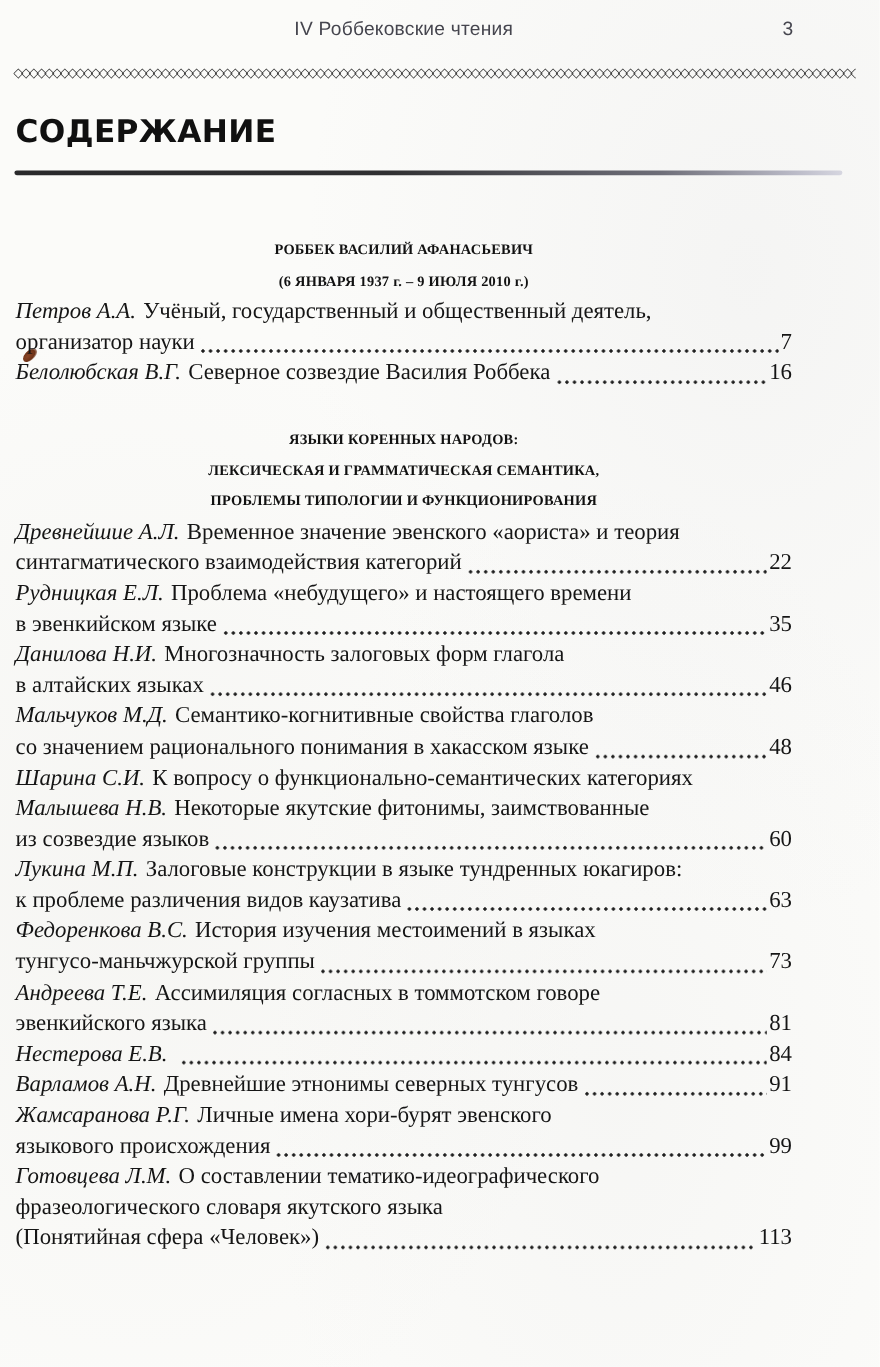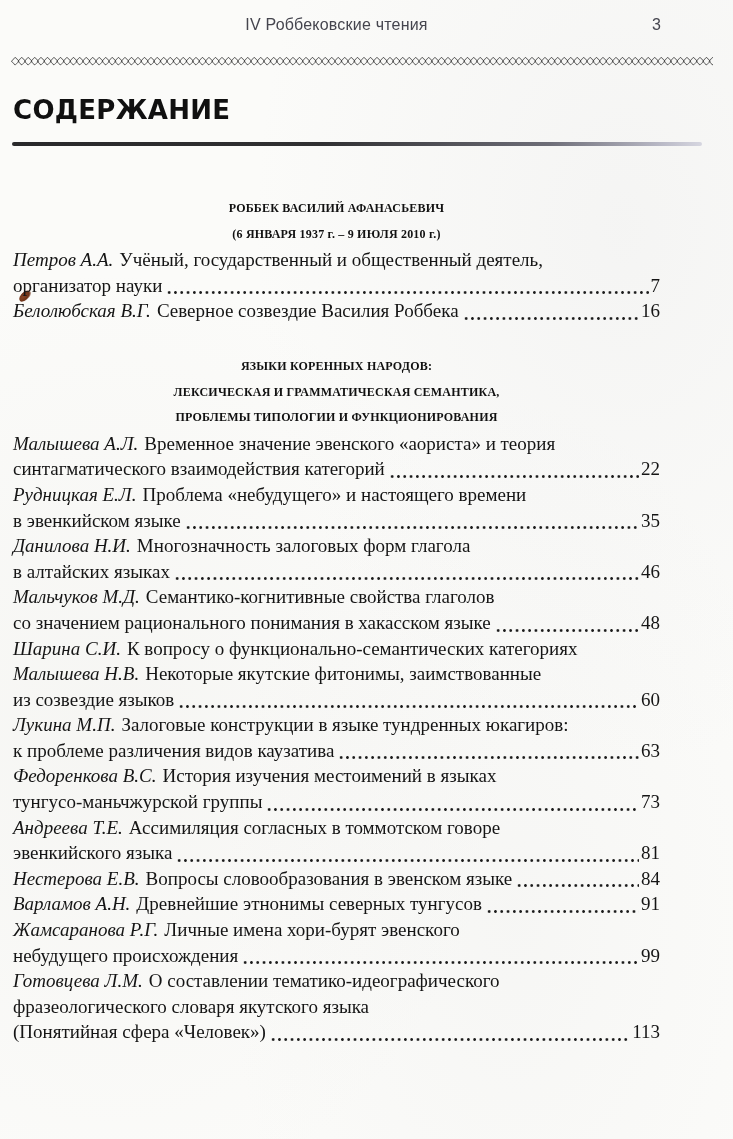--- a/index.html
+++ b/index.html
@@ -109,21 +109,21 @@
         </div>
     </div>
 
     <div class="h sec2">
       <span class="ln">ЯЗЫКИ КОРЕННЫХ НАРОДОВ:</span>
       <span class="ln">ЛЕКСИЧЕСКАЯ И ГРАММАТИЧЕСКАЯ СЕМАНТИКА,</span>
       <span class="ln">ПРОБЛЕМЫ ТИПОЛОГИИ И ФУНКЦИОНИРОВАНИЯ</span>
     </div>
 
     <div>
-      <div class="ln"><span class="au">Малышева А.Л.</span><span>Временное значение эвенского «аориста» и теория</span></div>
+      <div class="ln"><span class="au">Древнейшие А.Л.</span><span>Временное значение эвенского «аориста» и теория</span></div>
       <div class="ln lead">
           <span>синтагматического взаимодействия категорий</span>
           <span class="dots"></span>
           <span class="pg">22</span>
         </div>
     </div>
 
     <div>
       <div class="ln"><span class="au">Рудницкая Е.Л.</span><span>Проблема «небудущего» и настоящего времени</span></div>
       <div class="ln lead">
@@ -187,39 +187,38 @@
       <div class="ln lead">
           <span>эвенкийского языка</span>
           <span class="dots"></span>
           <span class="pg">81</span>
         </div>
     </div>
 
     <div>
       <div class="ln lead">
           <span class="au">Нестерова Е.В.</span>
-          <span>Вопросы словообразования в эвенском языке</span>
           <span class="dots"></span>
           <span class="pg">84</span>
         </div>
     </div>
 
     <div>
       <div class="ln lead">
           <span class="au">Варламов А.Н.</span>
           <span>Древнейшие этнонимы северных тунгусов</span>
           <span class="dots"></span>
           <span class="pg">91</span>
         </div>
     </div>
 
     <div>
       <div class="ln"><span class="au">Жамсаранова Р.Г.</span><span>Личные имена хори-бурят эвенского</span></div>
       <div class="ln lead">
-          <span>небудущего происхождения</span>
+          <span>языкового происхождения</span>
           <span class="dots"></span>
           <span class="pg">99</span>
         </div>
     </div>
 
     <div>
       <div class="ln"><span class="au">Готовцева Л.М.</span><span>О составлении тематико-идеографического</span></div>
       <div class="ln"><span>фразеологического словаря якутского языка</span></div>
       <div class="ln lead">
           <span>(Понятийная сфера «Человек»)</span>

